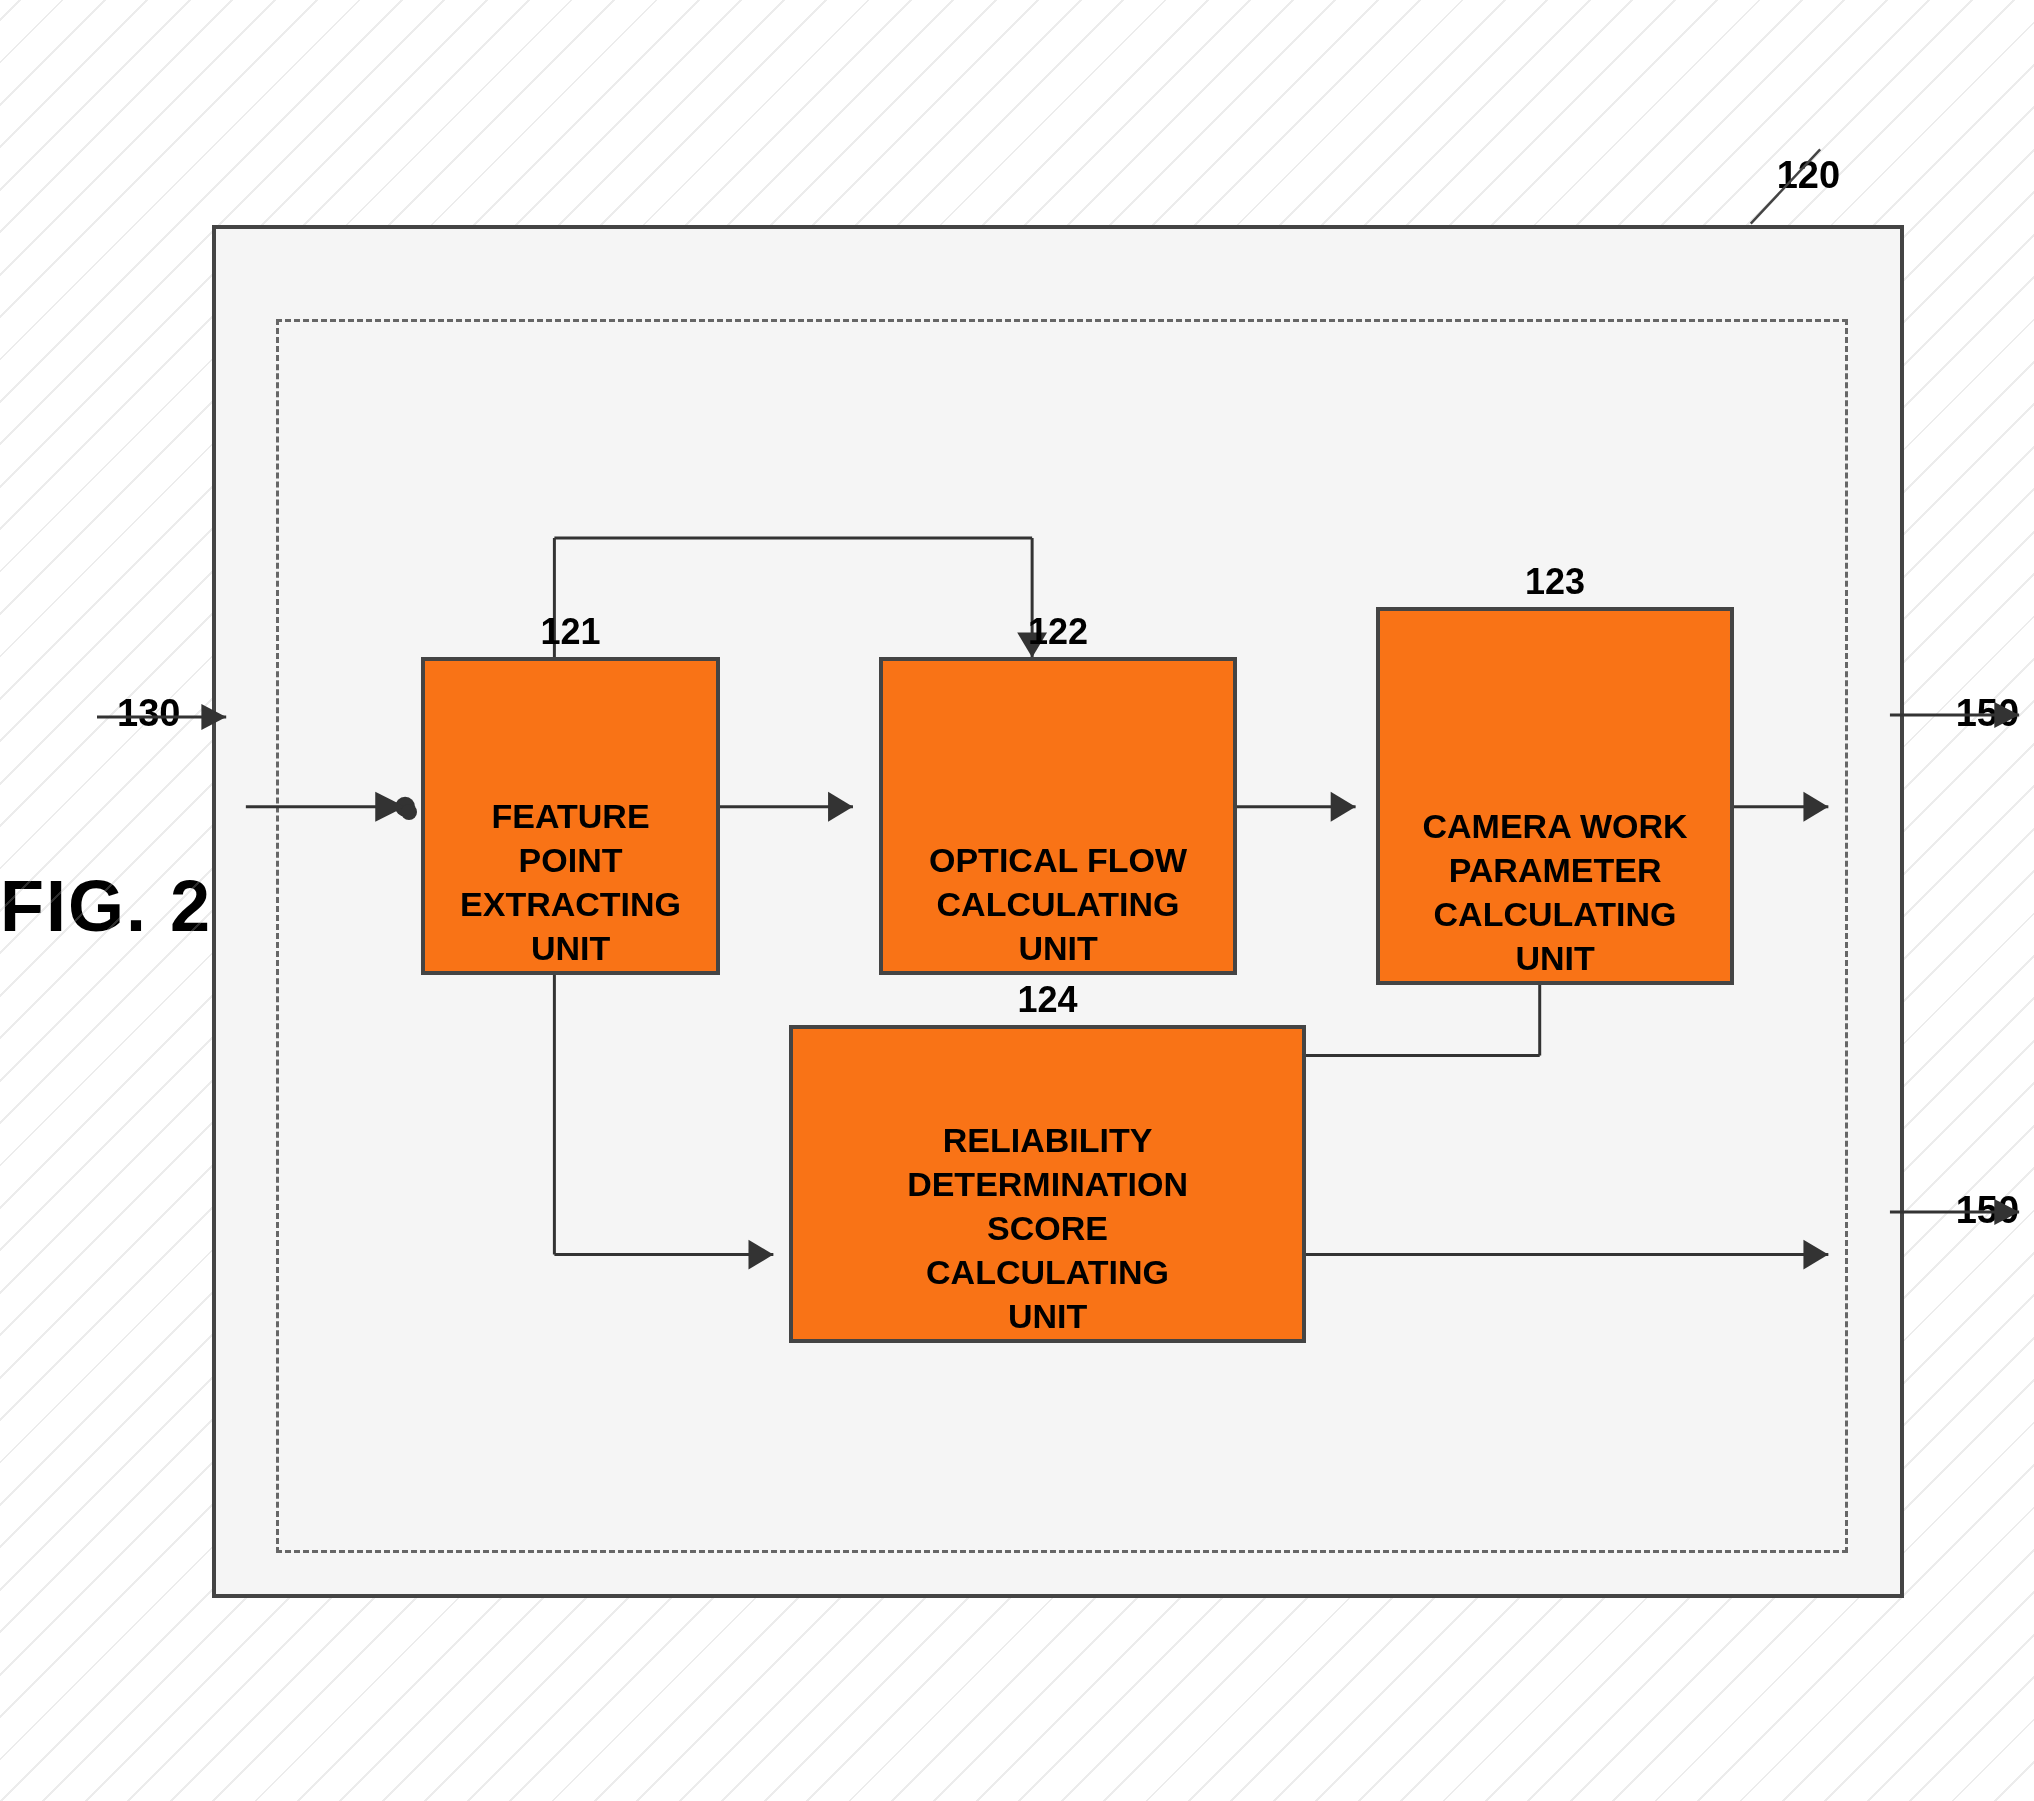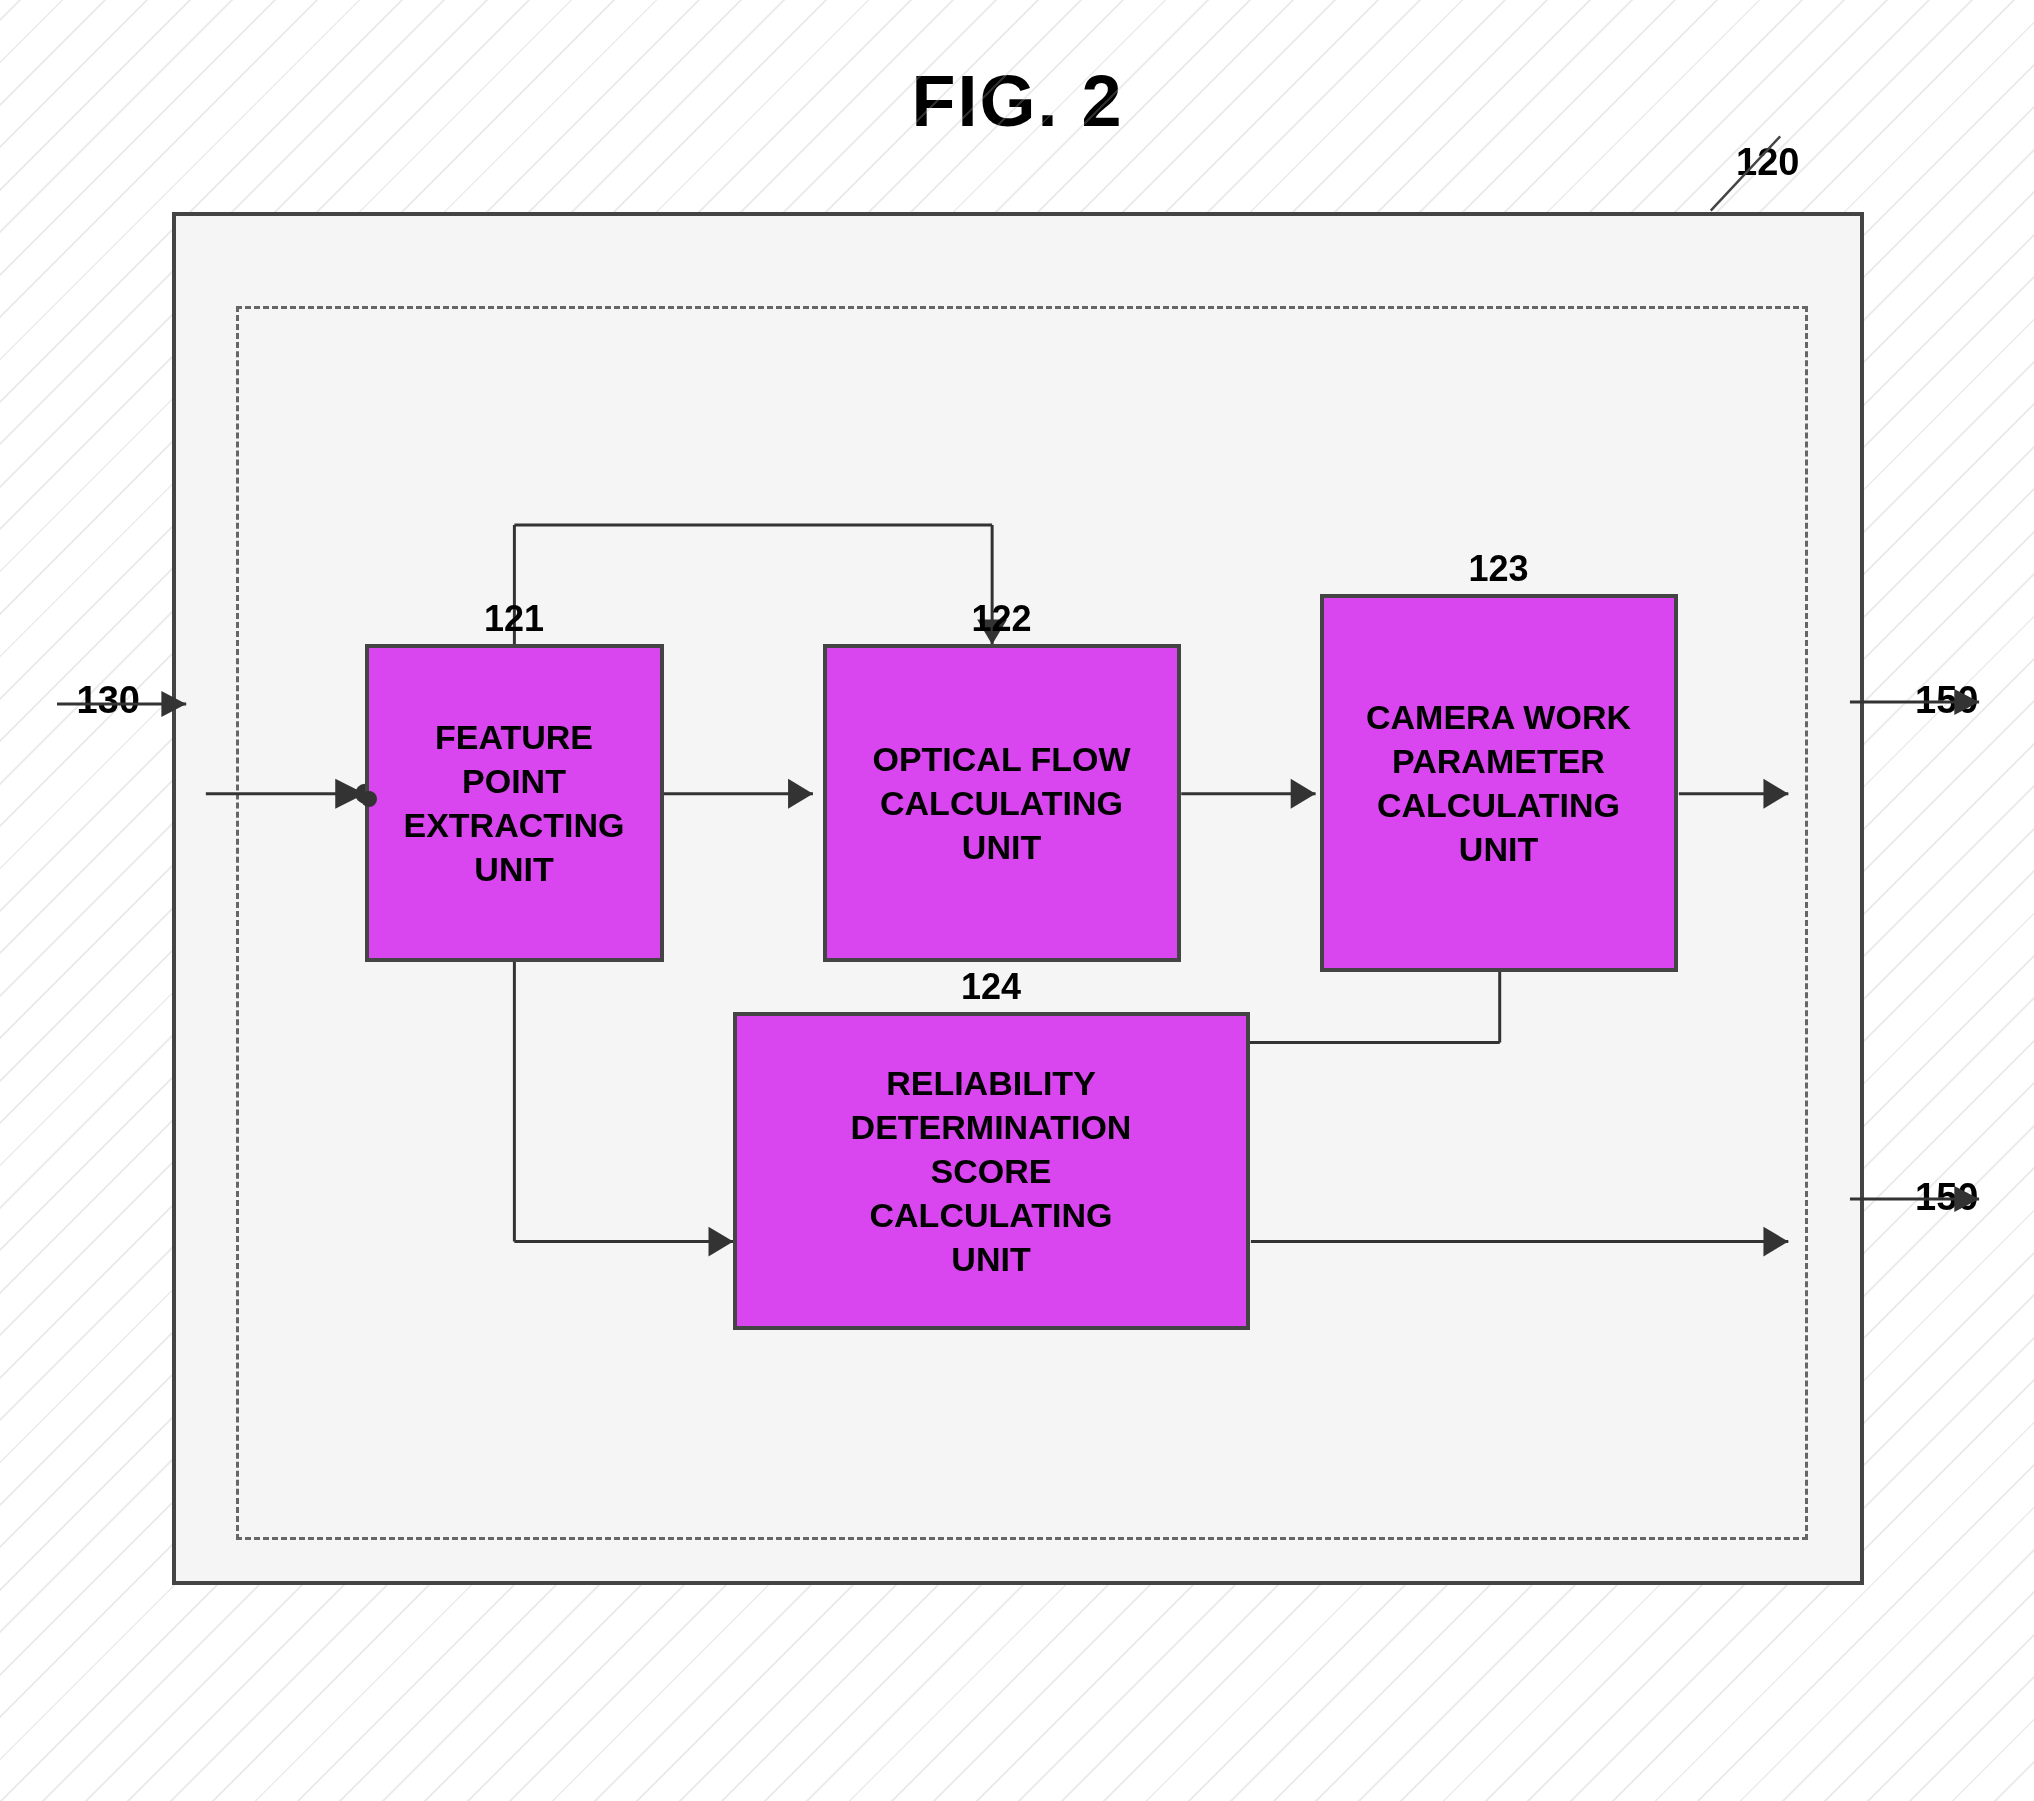--- a/index.html
+++ b/index.html
@@ -14,21 +14,21 @@
       align-items: center;
       justify-content: center;
     }
 
     .page {
       width: 2035px;
       height: 1802px;
       background: #ffffff;
       position: relative;
       display: flex;
-      flex-direction: column;
+      flex-direction: row;
       align-items: center;
     }
 
     
     .page::before {
       content: '';
       position: absolute;
       top: 0; left: 0; right: 0; bottom: 0;
       background-image: repeating-linear-gradient(
         -45deg,
@@ -68,26 +68,27 @@
       font-size: 42px;
       font-weight: bold;
       letter-spacing: 2px;
       white-space: nowrap;
     }
 
     
     .block {
       position: absolute;
       border: 4px solid #444;
-      background: #d946ef;
+      background: #f97316;
       display: flex;
       flex-direction: column;
       align-items: center;
-      justify-content: center;
+      justify-content: flex-end;
       text-align: center;
+      margin-left: 16px;
     }
 
     .block-text {
       font-size: 34px;
       font-weight: bold;
       line-height: 1.3;
       font-family: Arial, sans-serif;
     }
 
     

